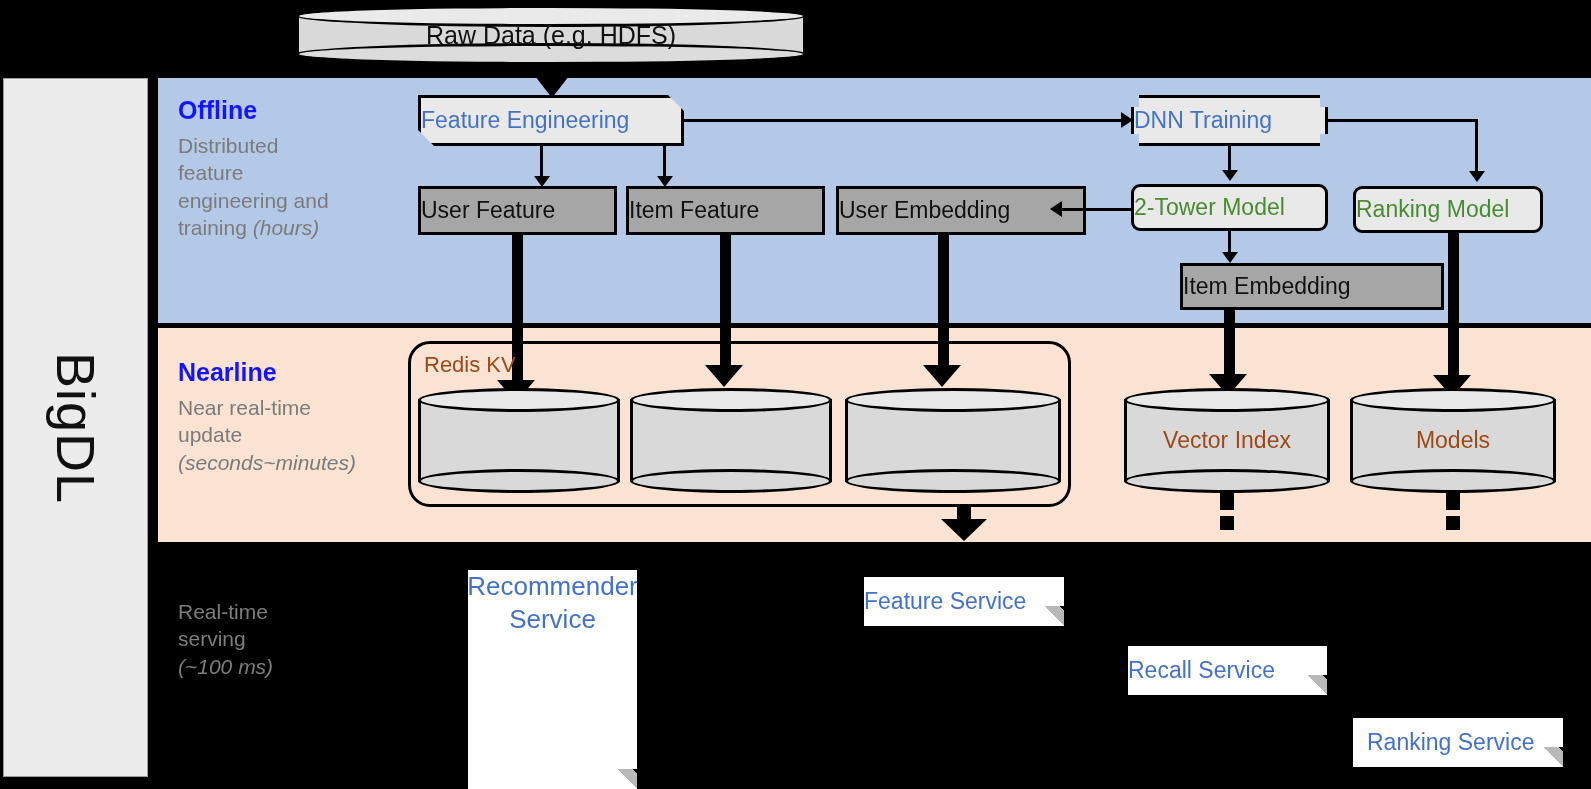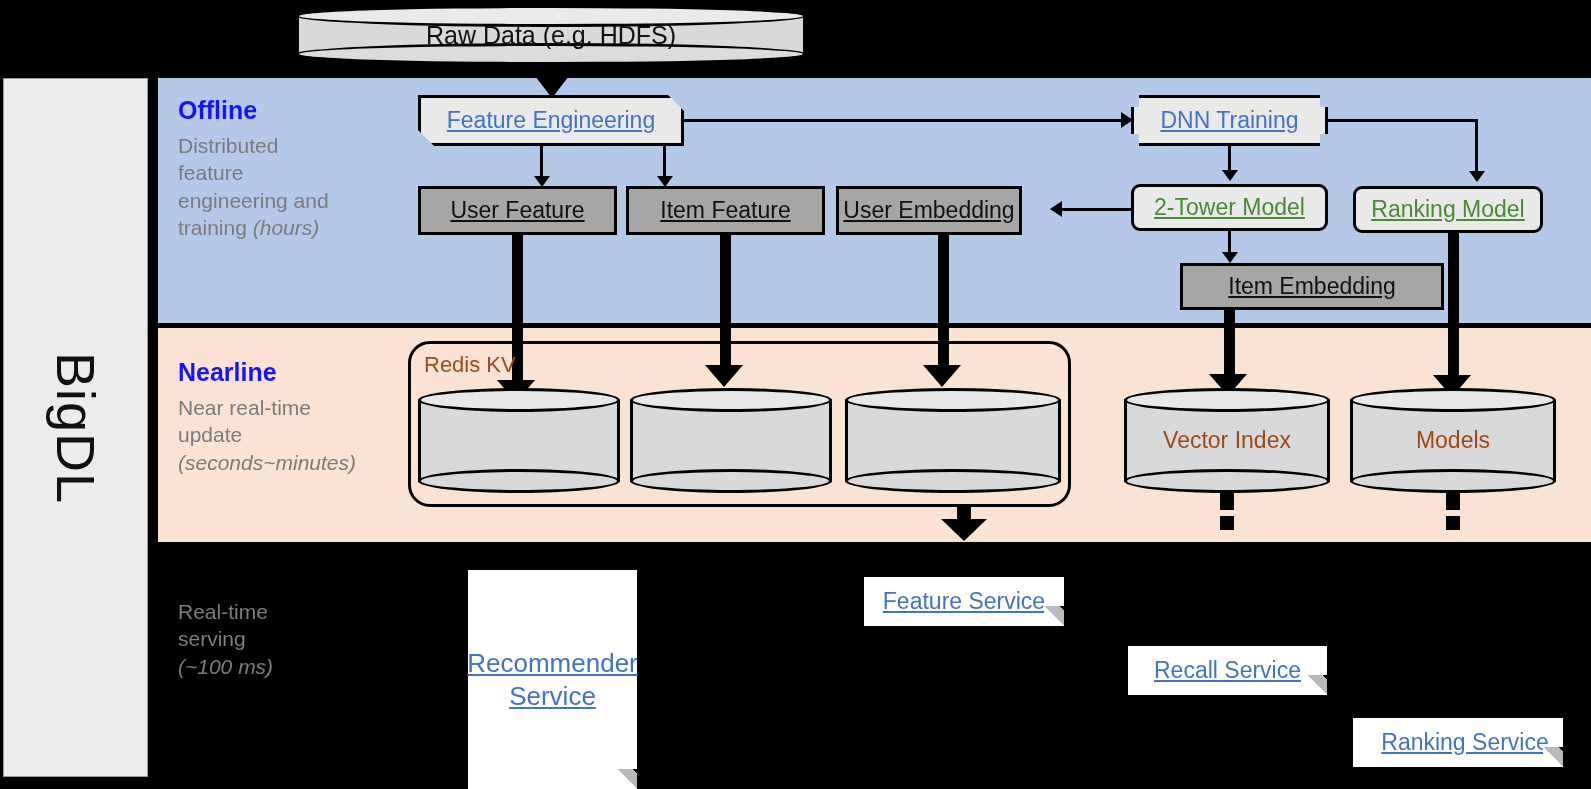--- a/index.html
+++ b/index.html
@@ -26,21 +26,21 @@
   .band-caption .desc{font-size:21px;color:#7b7b7b;line-height:1.30;}
   .band-caption .desc i{font-style:italic;}
   #cap-offline{left:178px;top:96px;}
   #cap-nearline{left:178px;top:358px;}
   #cap-online{left:178px;top:598px;}
   #cap-online .title{color:#1414ff;}
   #cap-online .desc{color:#7d7d7d;}
 
   
   .node{position:absolute;box-sizing:border-box;display:flex;
-        align-items:center;justify-content:center;text-align:center;text-decoration:underline;}
+        align-items:center;text-align:center;}
 
   
   .graybox{background:#a6a6a6;border:3px solid #000;font-size:23px;color:#111;}
 
   
   .greenbox{background:#e9e9e9;border:3px solid #000;border-radius:9px;
             font-size:23px;color:#4a8a33;}
 
   
   .cardbox{background:#e9e9e9;border:3px solid #000;font-size:23px;color:#4472c4;
@@ -153,21 +153,21 @@
 
   <div class="aline thin-v" style="left:663px;top:146px;width:3px;height:34px;"></div>
   <div class="ahead-down" style="left:657px;top:176px;border-left:8px solid transparent;border-right:8px solid transparent;border-top:11px solid #000;"></div>
 
   <div class="node graybox" style="left:418px;top:186px;width:199px;height:49px;">
     <span>User Feature</span>
   </div>
   <div class="node graybox" style="left:626px;top:186px;width:199px;height:49px;">
     <span>Item Feature</span>
   </div>
-  <div class="node graybox" style="left:836px;top:186px;width:186px;height:49px;">
+  <div class="node graybox" style="left:836px;top:186px;width:250px;height:49px;">
     <span>User Embedding</span>
   </div>
 
   <div class="node greenbox" style="left:1131px;top:184px;width:197px;height:47px;">
     <span>2-Tower Model</span>
   </div>
   <div class="node greenbox" style="left:1353px;top:186px;width:190px;height:47px;">
     <span>Ranking Model</span>
   </div>
 

